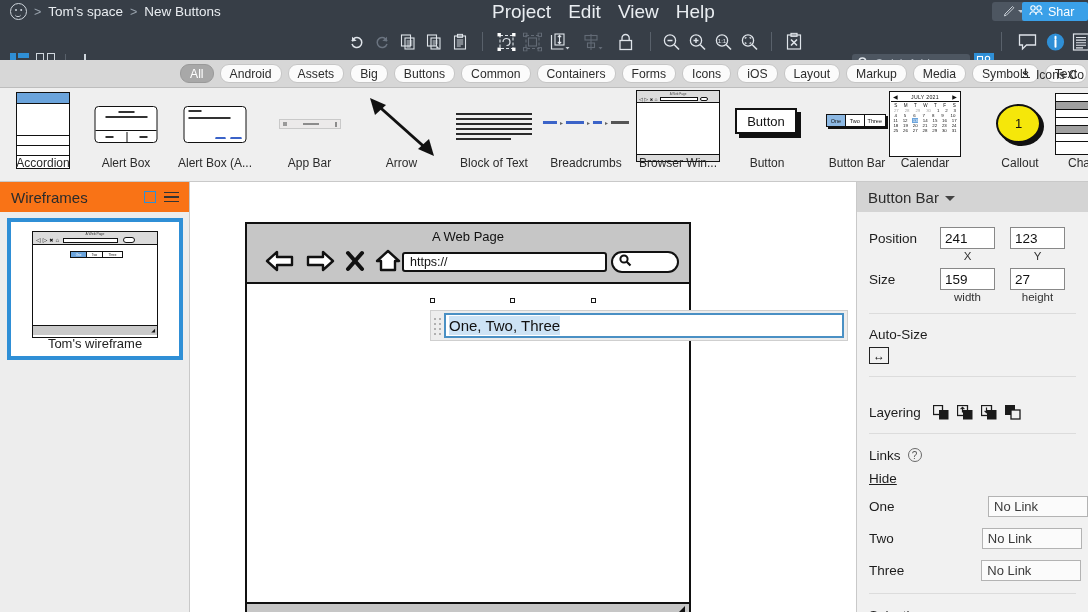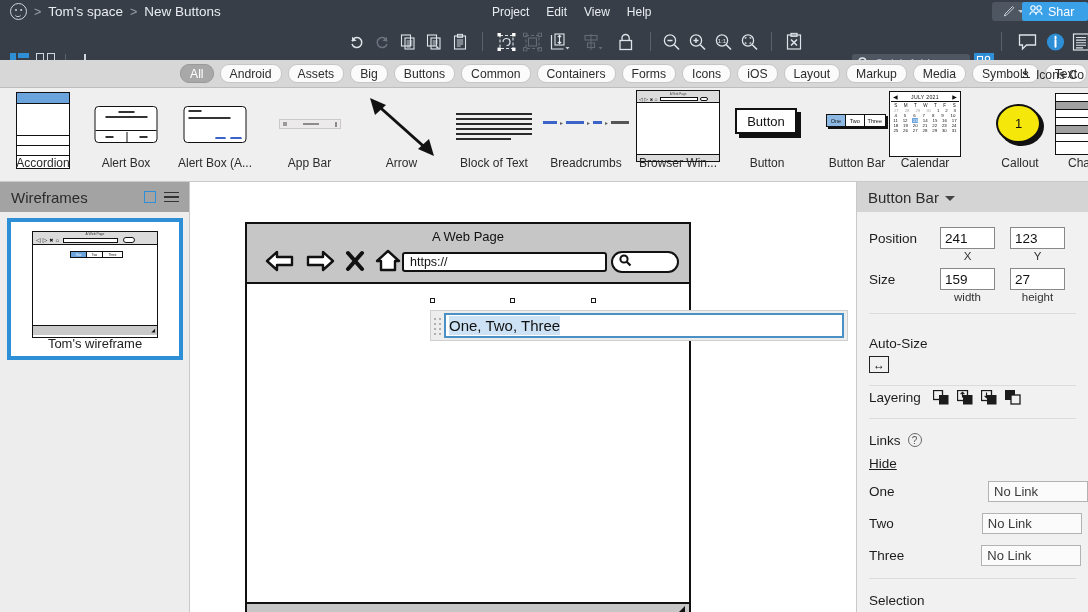--- a/index.html
+++ b/index.html
@@ -25,21 +25,21 @@
   .bc-smiley { width:17px; height:17px; border:1.6px solid #cfd6dd; border-radius:50%;
     position:relative; display:inline-block; }
   .bc-smiley::before{content:""; position:absolute; left:3.6px; top:5px; width:2px;height:2px;
     background:#cfd6dd; border-radius:50%; box-shadow:5.2px 0 0 #cfd6dd;}
   .bc-smiley::after{content:""; position:absolute; left:3.6px; top:8.4px; width:6.2px;height:3.2px;
     border-bottom:1.5px solid #cfd6dd; border-radius:0 0 6px 6px;}
   .bc-sep{ color:#9aa4ae; font-size:12.5px; }
   .bc-item{ color:#e9edf1; }
 
   .menubar { position:absolute; left:492px; top:0; height:23px; display:flex; align-items:center; gap:17px;
-    font-size:12px; color:#e9edf1; }
+    font-size:19px; color:#e9edf1; }
   .menubar span{ cursor:default; }
 
   .pencil-btn {
     position:absolute; right:54px; top:2px; width:42px; height:19px;
     background:#4d5661; border-radius:3px; display:flex; align-items:center; justify-content:center; gap:3px;
   }
   .pencil-glyph{ width:13px; height:13px; position:relative; display:block;}
   .pencil-glyph svg{display:block}
   .caret-sm { width:0;height:0;border-left:3.2px solid transparent;border-right:3.2px solid transparent;
      border-top:3.6px solid #c3cad2; }
@@ -109,21 +109,21 @@
   .glabel { position:absolute; bottom:12px; left:0; width:100%; font-size:12px; color:#2b2b2b;
             white-space:nowrap; overflow:hidden; }
 
   
   .wf { background:#fff; border:1.3px solid #111; }
   .line { background:#333; height:1.5px; }
 
   
   .leftpanel { position:absolute; left:0; top:182px; width:190px; height:430px; background:#ededed;
     border-right:1px solid #c9c9c9; }
-  .lp-header { height:30px; background:#a3a3a3; display:flex; align-items:center;
+  .lp-header { height:30px; background:#f97316; display:flex; align-items:center;
      justify-content:space-between; padding:0 10px 0 11px; }
   .lp-title { font-size:15px; color:#2b2b2b; }
   .lp-icons { display:flex; align-items:center; gap:8px; }
   .sq-icon { width:12px;height:12px;border:1.7px solid #2f8fd6; }
   .ham-icon { width:15px;height:11px;position:relative;}
   .ham-icon i{position:absolute;left:0;width:15px;height:1.6px;background:#333;}
   .ham-icon i:nth-child(1){top:0}.ham-icon i:nth-child(2){top:4.6px}.ham-icon i:nth-child(3){top:9.2px}
 
   .thumbcard { position:absolute; left:7px; top:36px; width:176px; height:142px;
      background:#2f8fd6; padding:4px; }
@@ -782,30 +782,30 @@
     </div>
     <div class="rp-row" style="height:14px">
       <span style="width:71px"></span>
       <span class="sub-lab" style="width:55px">width</span>
       <span style="width:15px"></span>
       <span class="sub-lab" style="width:55px">height</span>
     </div>
 
     <div class="hr" style="margin-top:9px"></div>
 
-    <div class="rp-row" style="margin-top:20px;height:18px">
+    <div class="rp-row" style="margin-top:11px;height:18px">
       <span class="rp-label">Auto-Size</span>
     </div>
     <div class="rp-row" style="margin-top:4px">
       <span class="autosize-ic">↔</span>
     </div>
 
     <div class="hr" style="margin-top:12px"></div>
 
-    <div class="rp-row" style="margin-top:1px;height:20px;gap:8px">
+    <div class="rp-row" style="margin-top:25px;height:20px;gap:8px">
       <span class="rp-label" style="width:56px">Layering</span>
       <span class="lay-ic">
         <svg width="16" height="15" viewBox="0 0 16 15">
             <rect x="0.5" y="0.5" width="9" height="9" fill="none" stroke="#1b1b1b" stroke-width="1.3"></rect>
             <rect x="6" y="5" width="9.5" height="9.5" fill="#1b1b1b"></rect>
           </svg>
       </span>
       <span class="lay-ic">
         <svg width="16" height="15" viewBox="0 0 16 15">
             <rect x="0.5" y="0.5" width="10" height="10" fill="none" stroke="#1b1b1b" stroke-width="1.3"></rect>

